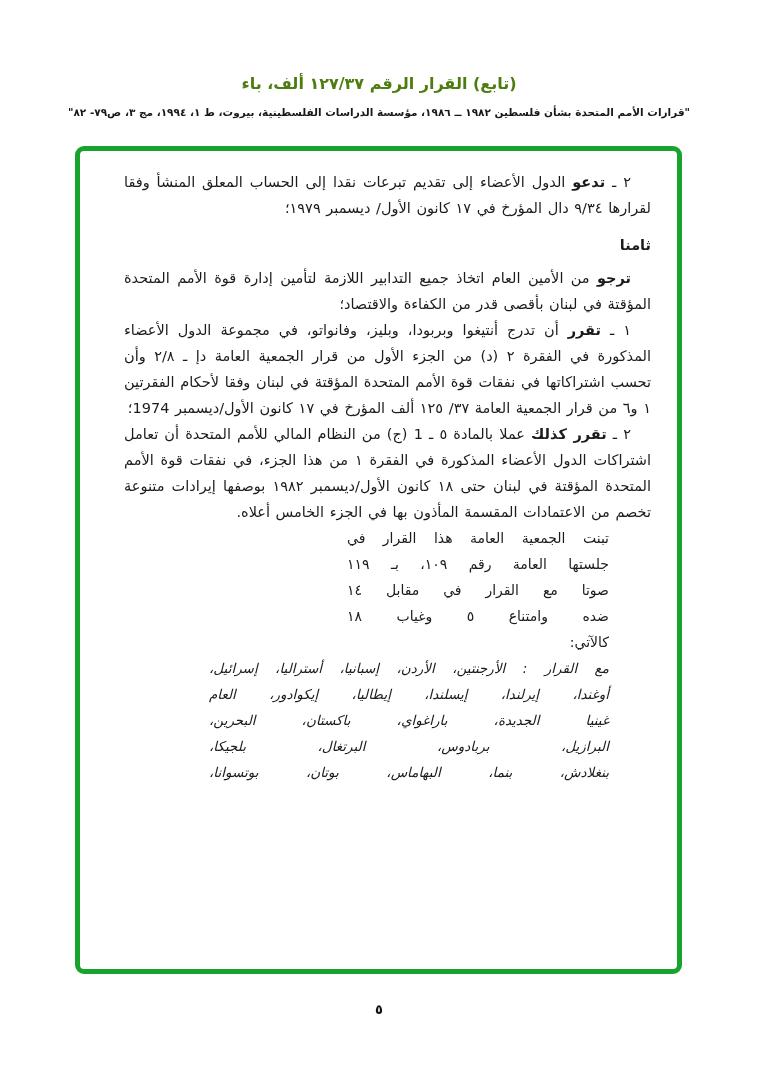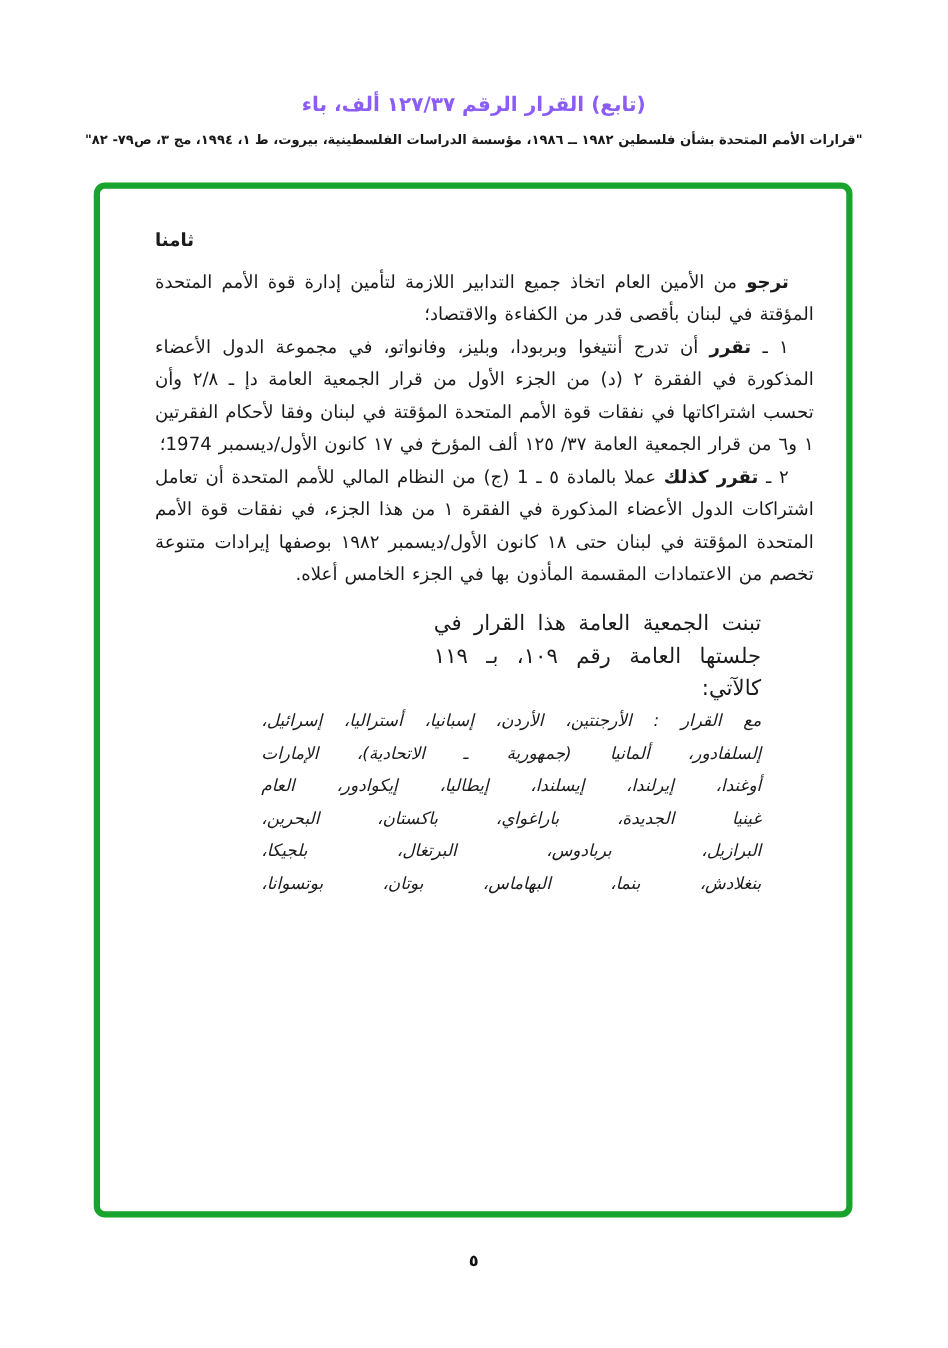--- a/index.html
+++ b/index.html
@@ -2,76 +2,78 @@
 <html lang="ar" dir="rtl"><head>
 <meta charset="utf-8">
 <style>
   html,body{margin:0;padding:0;}
   body{
     width:758px;height:1078px;background:#ffffff;position:relative;
     font-family:"DejaVu Sans",sans-serif;color:#1b1b1b;direction:rtl;overflow:hidden;
   }
   .hdr-title{
     position:absolute;top:74px;left:0;right:0;text-align:center;
-    font-size:16px;font-weight:700;letter-spacing:0.2px;color:#8b5cf6;
+    font-size:16px;font-weight:700;letter-spacing:0.2px;color:#4d7c0f;
   }
   .hdr-sub{
     position:absolute;top:106px;left:0;right:0;text-align:center;
     font-size:10.5px;font-weight:700;color:#181818;white-space:nowrap;
   }
   .frame{
     box-sizing:border-box;position:absolute;left:75px;top:146px;
     width:607px;height:828px;border:5px solid #18a42c;border-radius:9px;
     padding:18px 26px 0 44px;overflow:hidden;background:#fff;
   }
   .para{
     margin:0;font-size:14.5px;line-height:26px;text-align:justify;
     text-indent:20px;word-spacing:1px;
   }
   .para b{font-weight:700;}
   .sec-head{
-    margin:16px 0 12px;text-align:left;font-size:14.5px;font-weight:700;
+    margin:16px 0 12px;text-align:right;font-size:14.5px;font-weight:700;
   }
-  .vote{width:262px;margin:13px 42px 0 auto;font-size:17px;}
+  .vote{width:262px;margin:0 42px 0 auto;font-size:14px;}
   .vote .vline{line-height:26px;text-align:justify;text-align-last:justify;}
   .vote .vline.last{text-align-last:right;padding-left:6px;}
   .countries{width:400px;margin:0 42px 0 auto;font-size:13.5px;font-style:italic;}
   .countries .cline{line-height:26px;text-align:justify;text-align-last:justify;}
   .pagenum{
     position:absolute;top:1002px;left:0;right:0;text-align:center;
     font-size:13px;font-weight:700;color:#111;
   }
 </style>
 </head>
 <body>
 
 <div class="hdr-title">(تابع) القرار الرقم ١٢٧/٣٧ ألف، باء</div>
 <div class="hdr-sub">"قرارات الأمم المتحدة بشأن فلسطين ١٩٨٢ ــ ١٩٨٦، مؤسسة الدراسات الفلسطينية، بيروت، ط ١، ١٩٩٤، مج ٣، ص٧٩- ٨٢"</div>
 
 <div class="frame" style="border-color: rgb(24, 164, 44);">
 
+  <p class="para"><span>٢ ـ </span><b>تدعو</b><span> الدول الأعضاء إلى تقديم تبرعات نقدا إلى الحساب المعلق المنشأ وفقا لقرارها ٩/٣٤ دال المؤرخ في ١٧ كانون الأول/ ديسمبر ١٩٧٩؛</span></p>
 
   <div class="sec-head">ثامنا</div>
 
   <p class="para"><span></span><b>ترجو</b><span> من الأمين العام اتخاذ جميع التدابير اللازمة لتأمين إدارة قوة الأمم المتحدة المؤقتة في لبنان بأقصى قدر من الكفاءة والاقتصاد؛</span></p>
 
 
   <p class="para"><span>١ ـ </span><b>تقرر</b><span> أن تدرج أنتيغوا وبربودا، وبليز، وفانواتو، في مجموعة الدول الأعضاء المذكورة في الفقرة ٢ (د) من الجزء الأول من قرار الجمعية العامة دإ ـ ٢/٨ وأن تحسب اشتراكاتها في نفقات قوة الأمم المتحدة المؤقتة في لبنان وفقا لأحكام الفقرتين ١ و٦ من قرار الجمعية العامة ٣٧/ ١٢٥ ألف المؤرخ في ١٧ كانون الأول/ديسمبر 1974؛</span></p>
 
   <p class="para"><span>٢ ـ </span><b>تقرر كذلك</b><span> عملا بالمادة ٥ ـ 1 (ج) من النظام المالي للأمم المتحدة أن تعامل اشتراكات الدول الأعضاء المذكورة في الفقرة ١ من هذا الجزء، في نفقات قوة الأمم المتحدة المؤقتة في لبنان حتى ١٨ كانون الأول/ديسمبر ١٩٨٢ بوصفها إيرادات متنوعة تخصم من الاعتمادات المقسمة المأذون بها في الجزء الخامس أعلاه.</span></p>
 
   <div class="vote">
     <div class="vline">تبنت الجمعية العامة هذا القرار في</div>
     <div class="vline">جلستها العامة رقم ١٠٩، بـ ١١٩</div>
+    <div class="vline">صوتا مع القرار في مقابل ١٤</div>
+    <div class="vline">ضده وامتناع ٥ وغياب ١٨</div>
     <div class="vline last">كالآتي:</div>
   </div>
 
   <div class="countries">
     <div class="cline">مع القرار : الأرجنتين، الأردن، إسبانيا، أستراليا، إسرائيل،</div>
-    <div class="cline">إلسلفادور، ألمانيا (جمهورية ـ الاتحادية)، الإمارات</div>
     <div class="cline">أوغندا، إيرلندا، إيسلندا، إيطاليا، إيكوادور، العام</div>
     <div class="cline">غينيا الجديدة، باراغواي، باكستان، البحرين،</div>
     <div class="cline">البرازيل، بربادوس، البرتغال، بلجيكا،</div>
     <div class="cline">بنغلادش، بنما، البهاماس، بوتان، بوتسوانا،</div>
   </div>
 
 </div>
 
 <div class="pagenum">٥</div>
 

